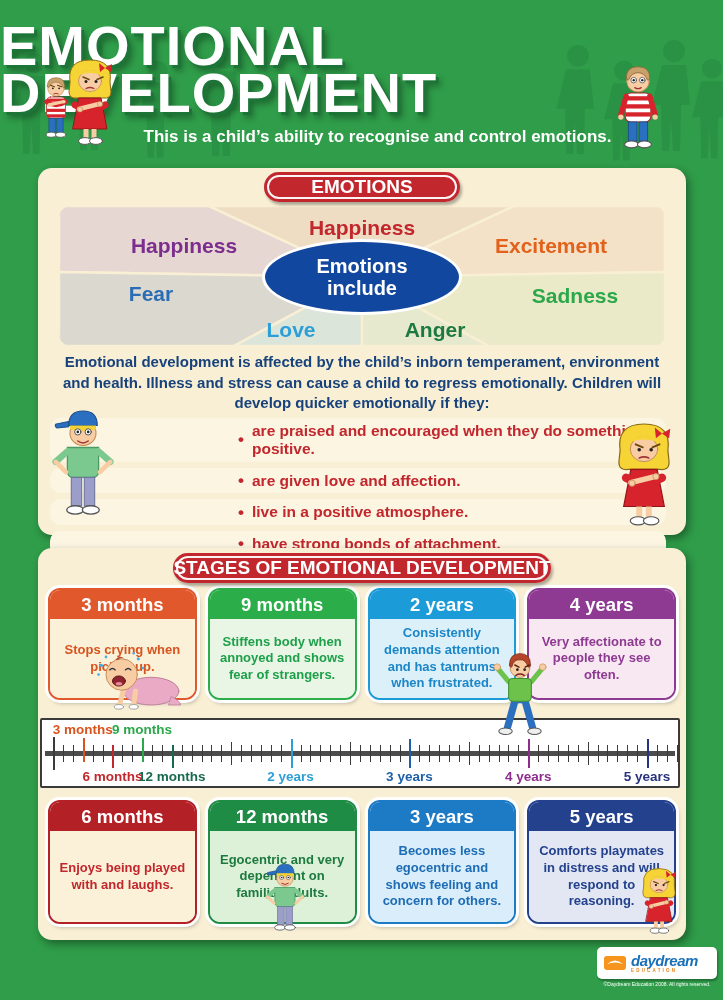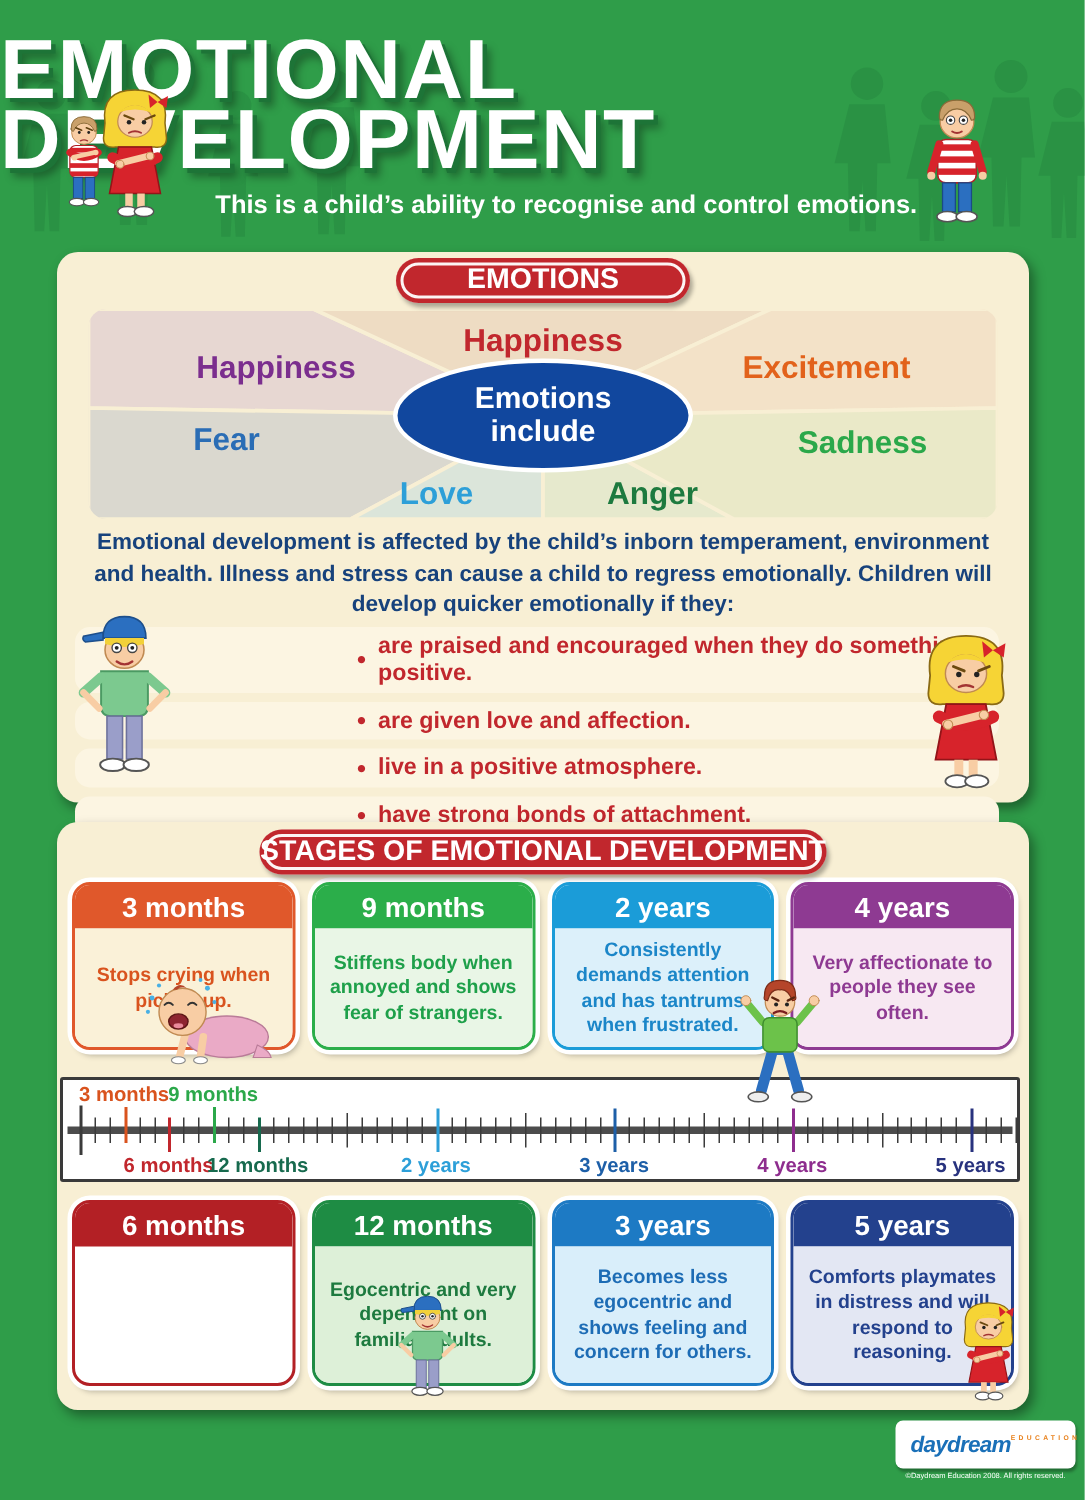--- a/index.html
+++ b/index.html
@@ -111,21 +111,21 @@
   }
   .tl-label.above{ top:2px; }
   .tl-label.below{ bottom:2px; }
 
   
   .brandbox{
     left:597px; top:947px; width:120px; height:32px; background:#fff;
     border-radius:5px; box-shadow:1px 2px 2px rgba(0,0,0,.3);
     display:flex; align-items:center; gap:4px; padding:2px 6px; z-index:3;
   }
-  .brand-text{ display:flex; line-height:1; }
+  .brand-text{ display:flex; flex-direction:column; line-height:1; }
   .brand-name{ font-weight:800; font-style:italic; font-size:15px; color:#1a70b8; letter-spacing:-.5px; }
   .brand-sub{ font-size:4.5px; color:#e8811c; letter-spacing:2.2px; font-weight:700; margin-top:1px; }
   .copyright{ left:587px; top:981px; width:140px; text-align:center; color:#fff; font-size:5px; z-index:3; }
 </style>
 </head>
 <body>
 
 <svg width="0" height="0" style="position:absolute">
   <defs>
     <g id="g-sil">
@@ -487,20 +487,21 @@
           <b class="tl-label below" style="color: rgb(45, 159, 216); left: 248.6px;">2 years</b>
           <b class="tl-label below" style="color: rgb(29, 95, 168); left: 367.4px;">3 years</b>
           <b class="tl-label below" style="color: rgb(142, 45, 142); left: 486.2px;">4 years</b>
           <b class="tl-label below" style="color: rgb(40, 50, 126); left: 605px;">5 years</b>
         </div>
     </div>
 
     <div class="cards cards-bottom">
       <div class="card" style="border-color: rgb(179, 32, 37);">
         <div class="card-head" style="background: rgb(179, 32, 37);">6 months</div>
+        <div class="card-body" style="background: rgb(250, 241, 216); color: rgb(193, 39, 45);">Enjoys being played with and laughs.</div>
       </div>
       <div class="card" style="border-color: rgb(30, 140, 68);">
         <div class="card-head" style="background: rgb(30, 140, 68);">12 months</div>
         <div class="card-body" style="background: rgb(221, 240, 216); color: rgb(29, 122, 63);">Egocentric and very dependent on familiar adults.</div>
       </div>
       <div class="card" style="border-color: rgb(29, 122, 196);">
         <div class="card-head" style="background: rgb(29, 122, 196);">3 years</div>
         <div class="card-body" style="background: rgb(217, 238, 250); color: rgb(29, 108, 181);">Becomes less egocentric and shows feeling and concern for others.</div>
       </div>
       <div class="card" style="border-color: rgb(35, 65, 141);">

